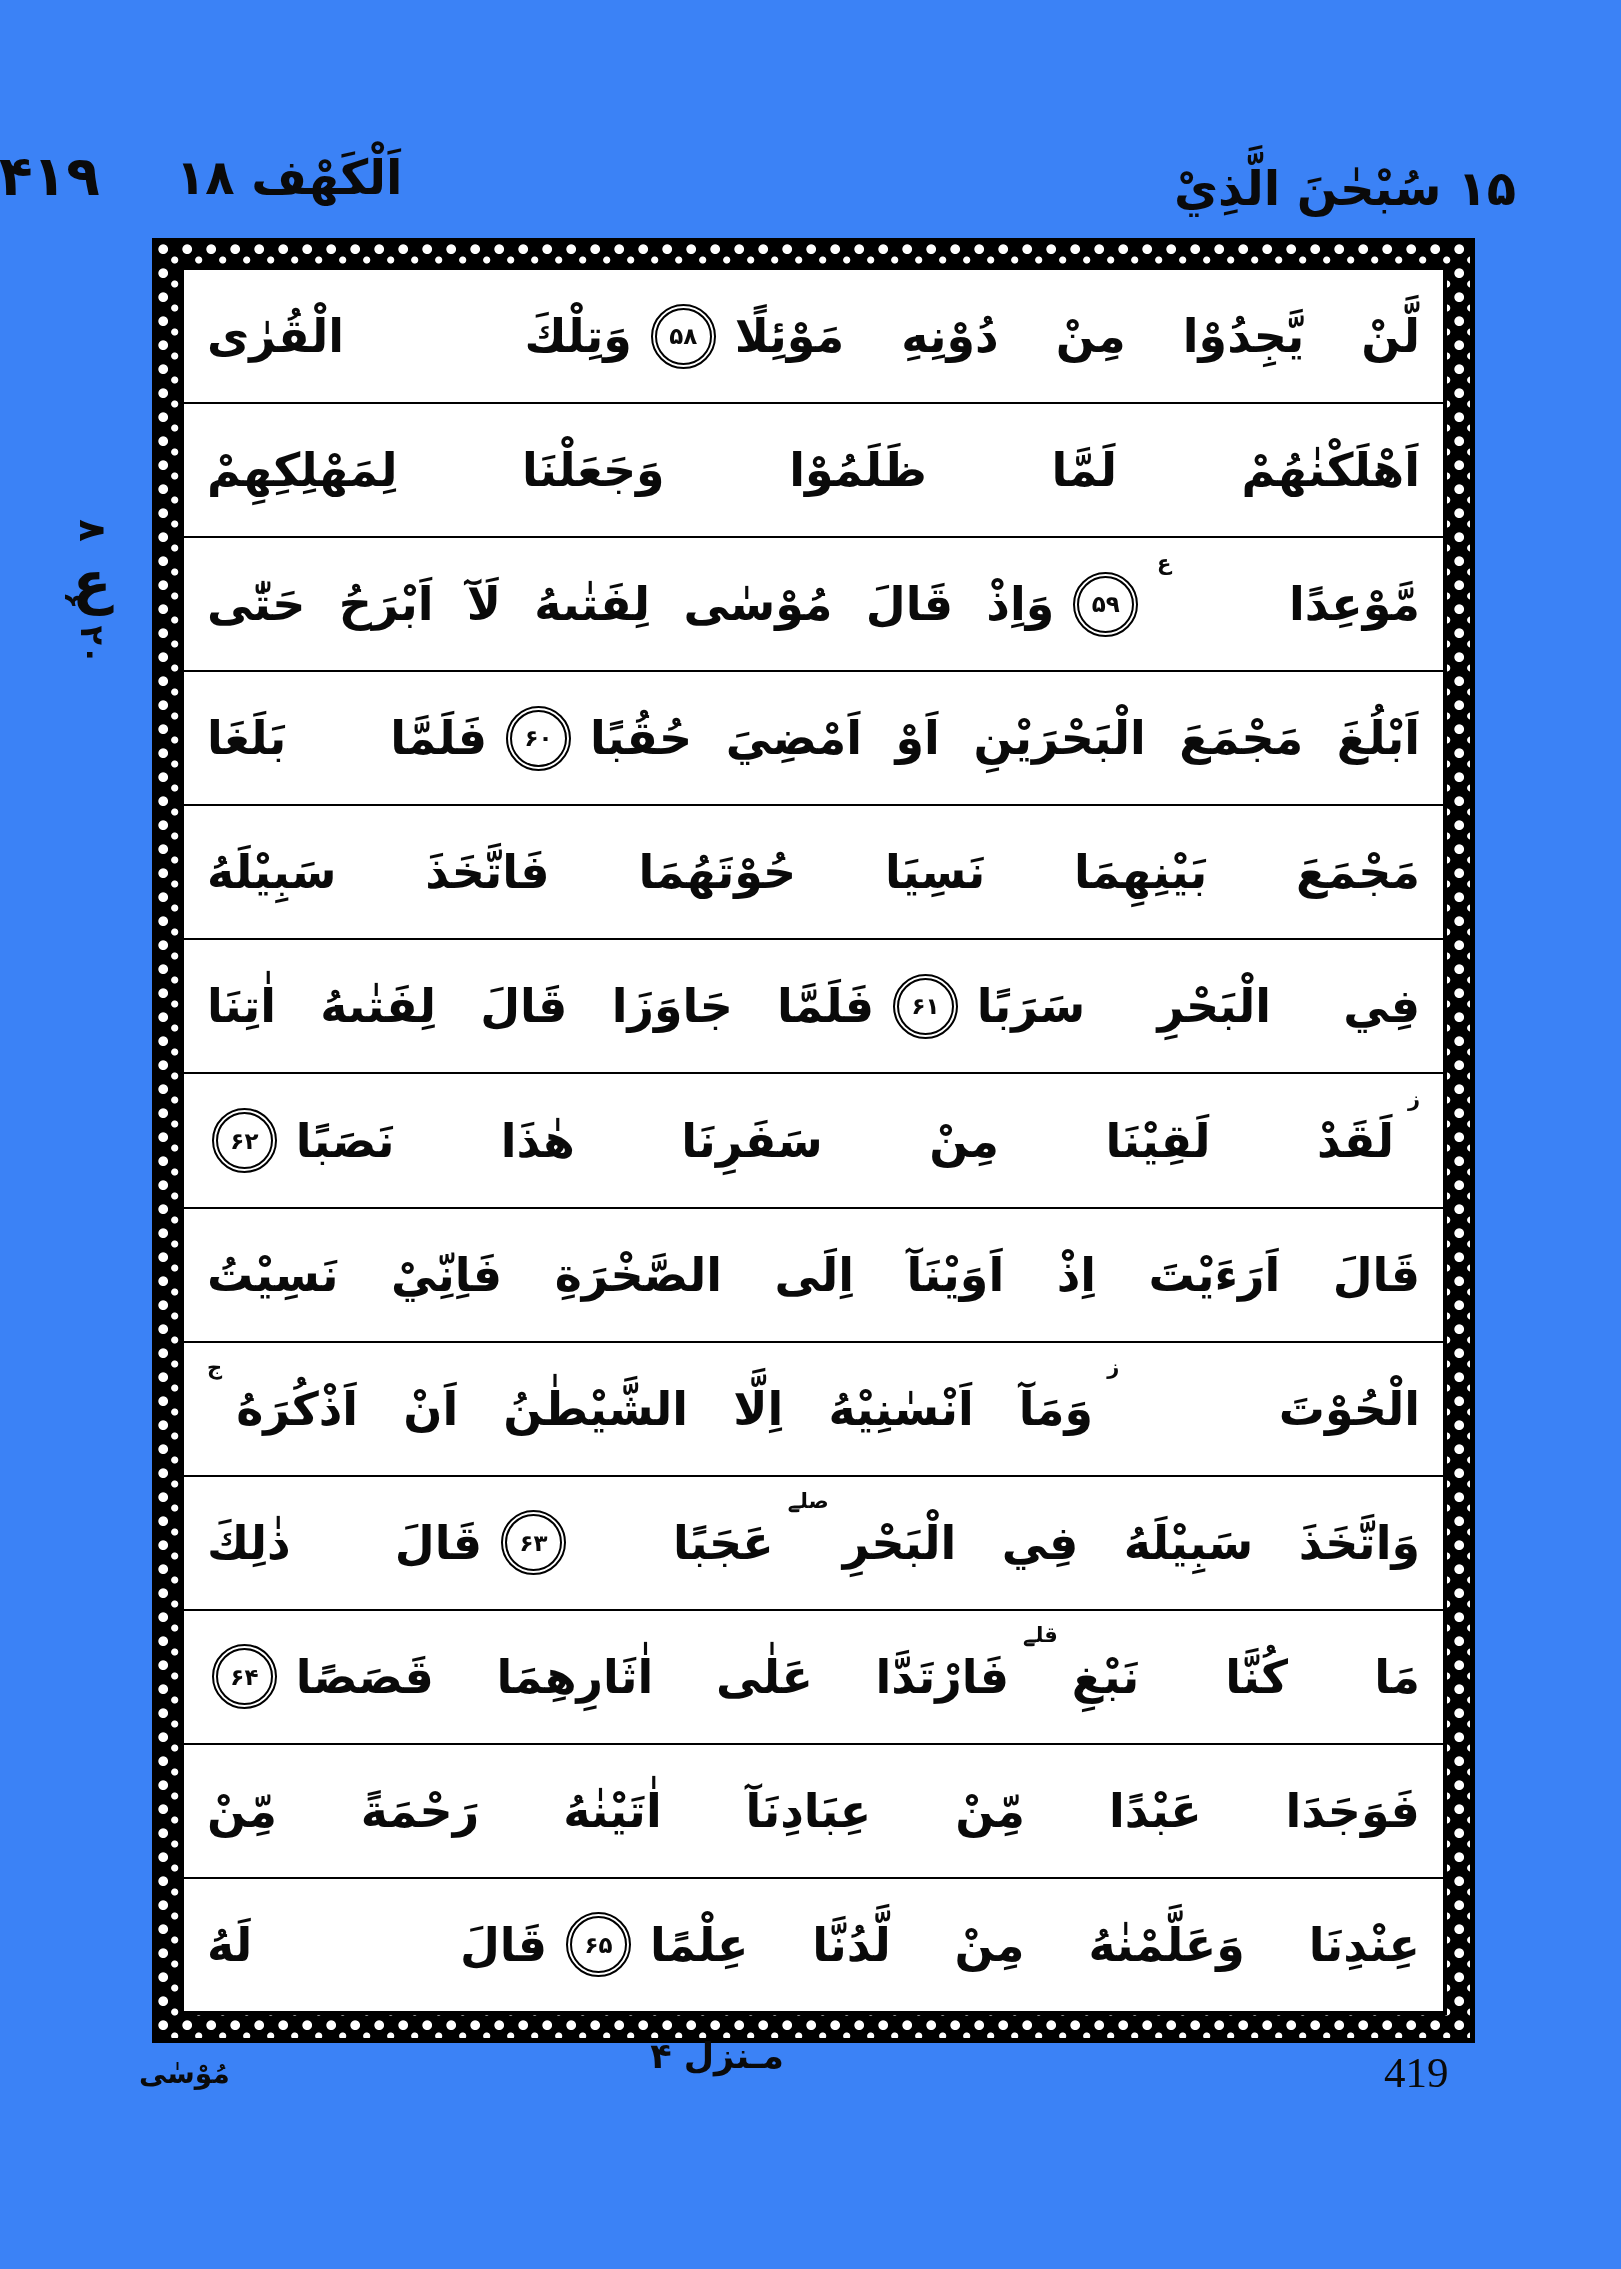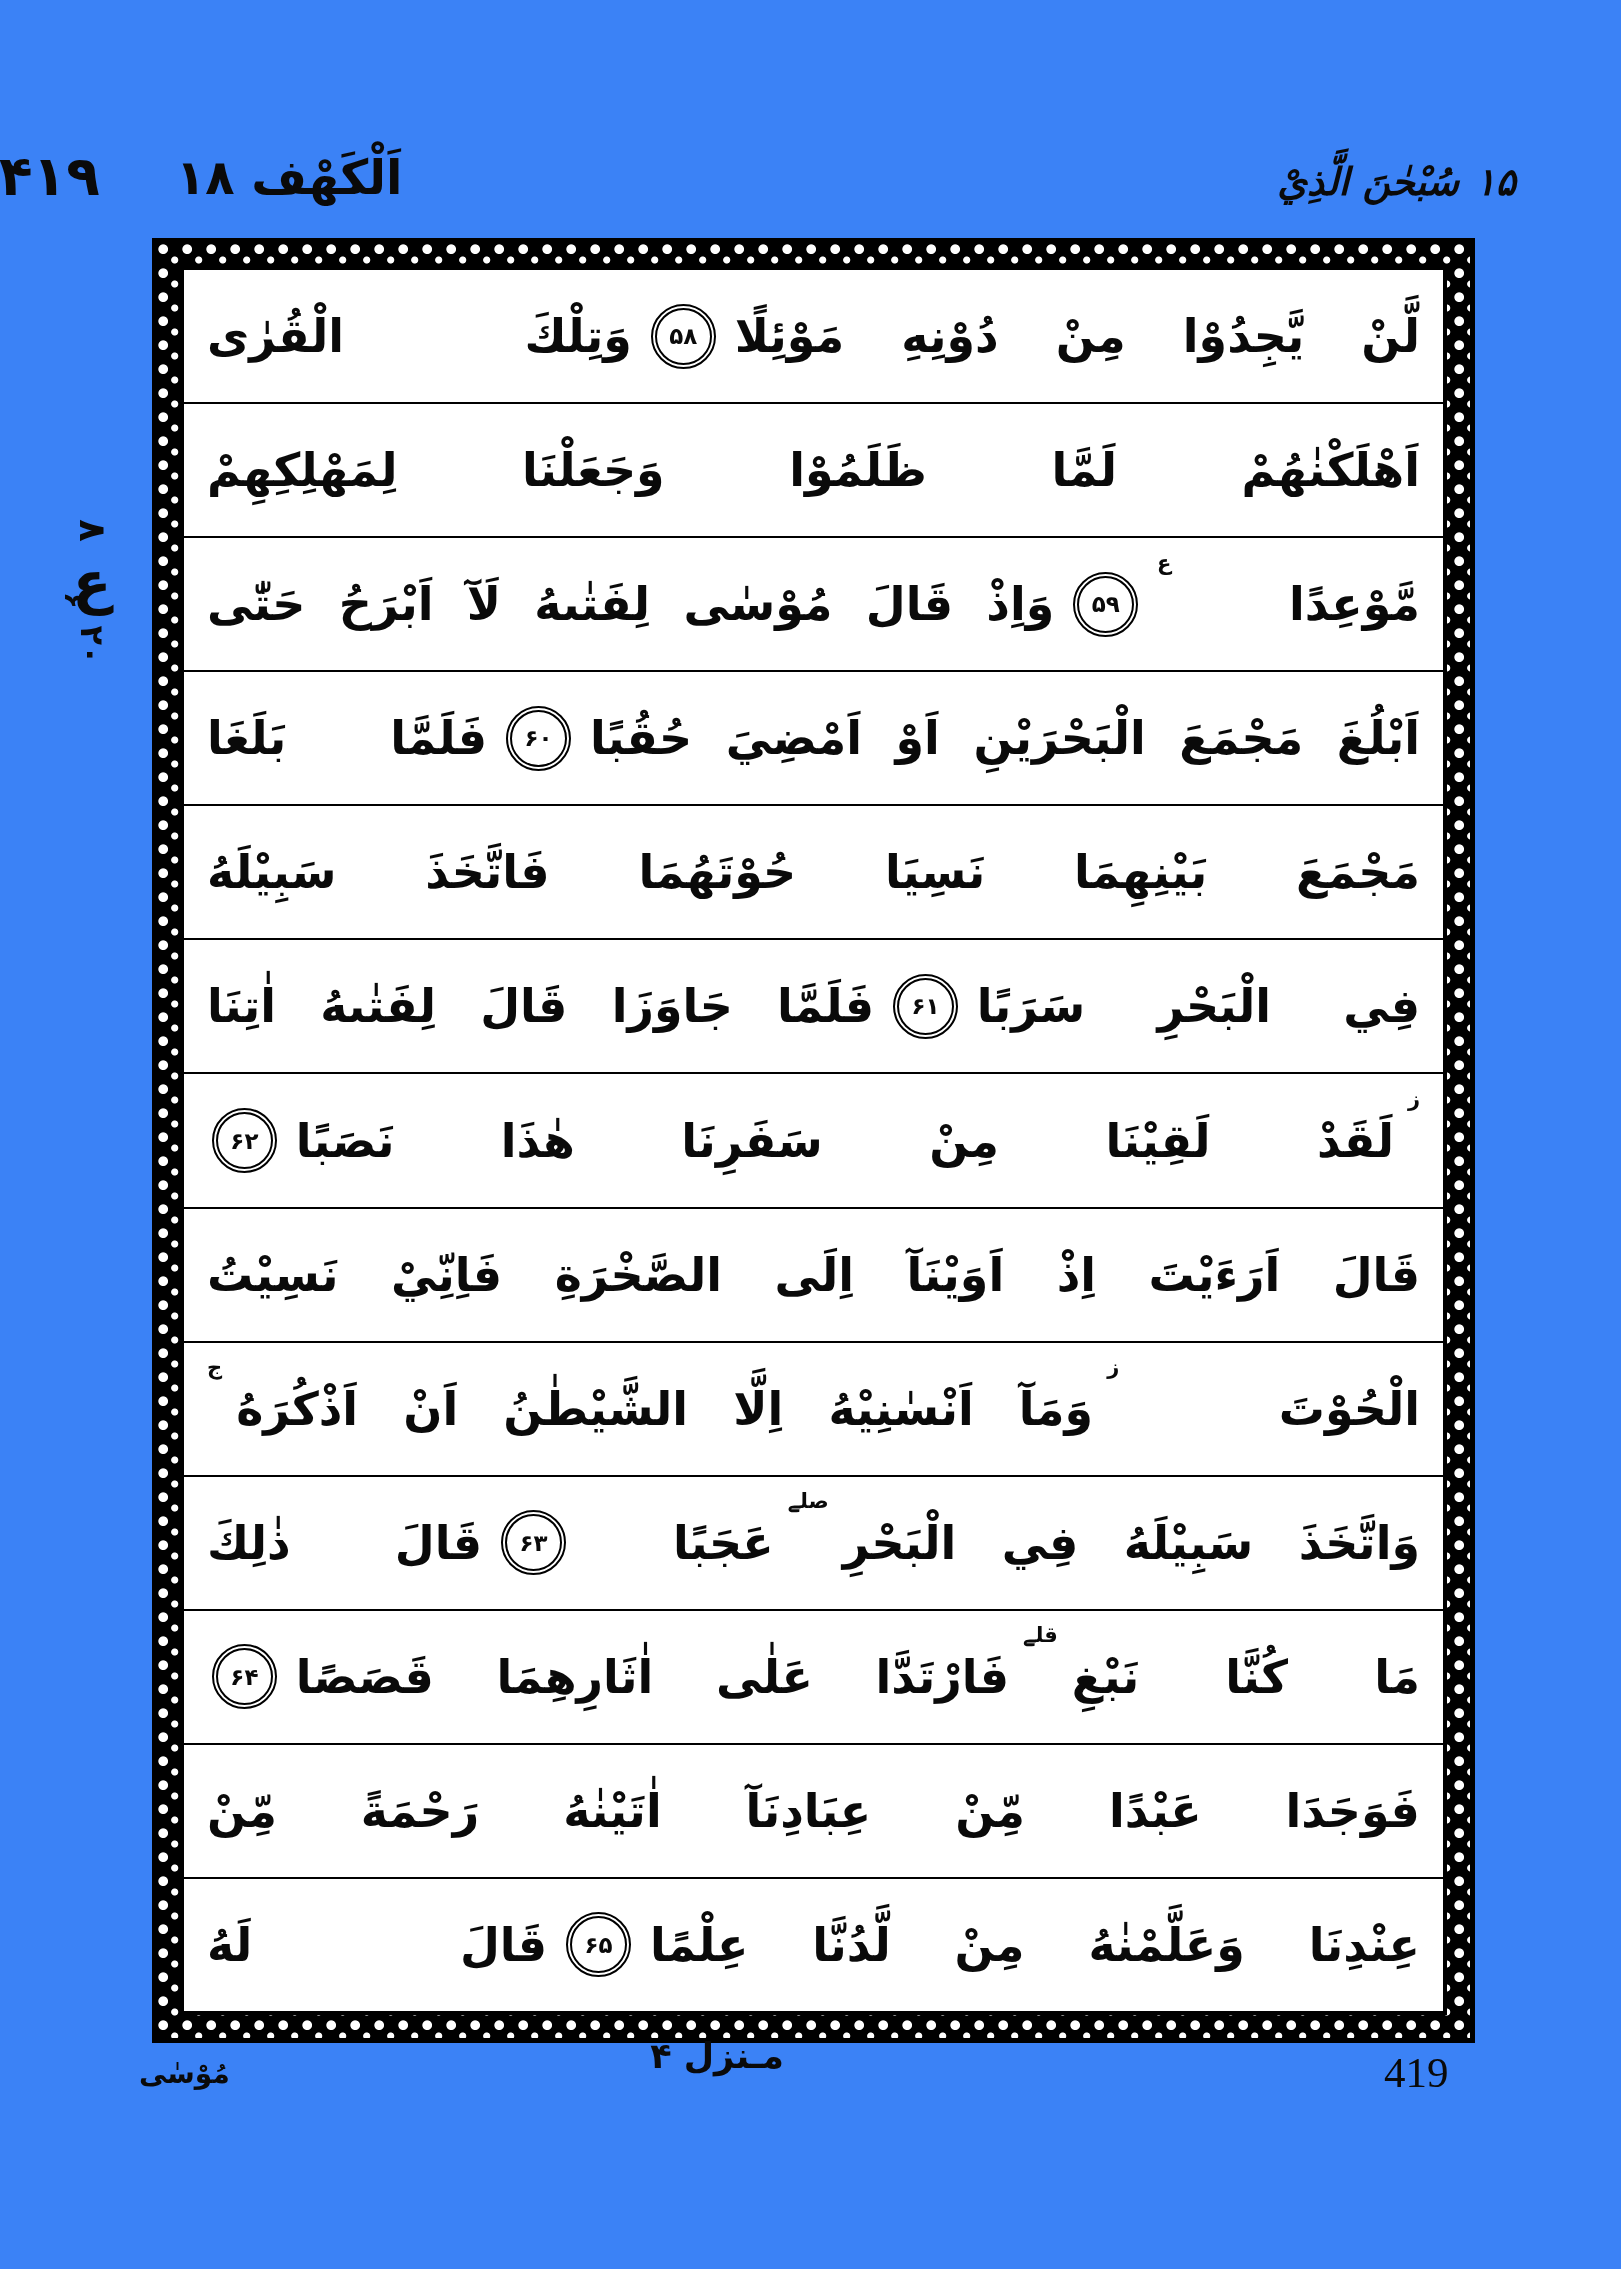--- a/index.html
+++ b/index.html
@@ -9,21 +9,21 @@
     background:#3b82f6;
     font-family:"DejaVu Sans",sans-serif;
     color:#0a0a0a;
     overflow:hidden;
   }
 
   
   .hdr{position:absolute;font-weight:bold;white-space:nowrap;}
   .hdr-left{left:177px;top:149px;font-size:48px;direction:rtl;}
   .hdr-center{left:0;right:0;top:144px;text-align:left;font-size:55px;direction:ltr;}
-  .hdr-right{right:105px;top:160px;font-size:38px;display:flex;direction:ltr;gap:16px;align-items:center;font-style:italic;}
+  .hdr-right{right:105px;top:160px;font-size:48px;display:flex;direction:ltr;gap:16px;align-items:center;}
 
   
   .frame{
     position:absolute;left:153px;top:238px;width:1323px;height:1805px;
     box-sizing:border-box;
     border:5.3px solid #000;
     padding:23px;
     background-color:#000;
     background-image:
       radial-gradient(circle at 6.2px 6.2px, #fff 4.4px, transparent 5.3px),

